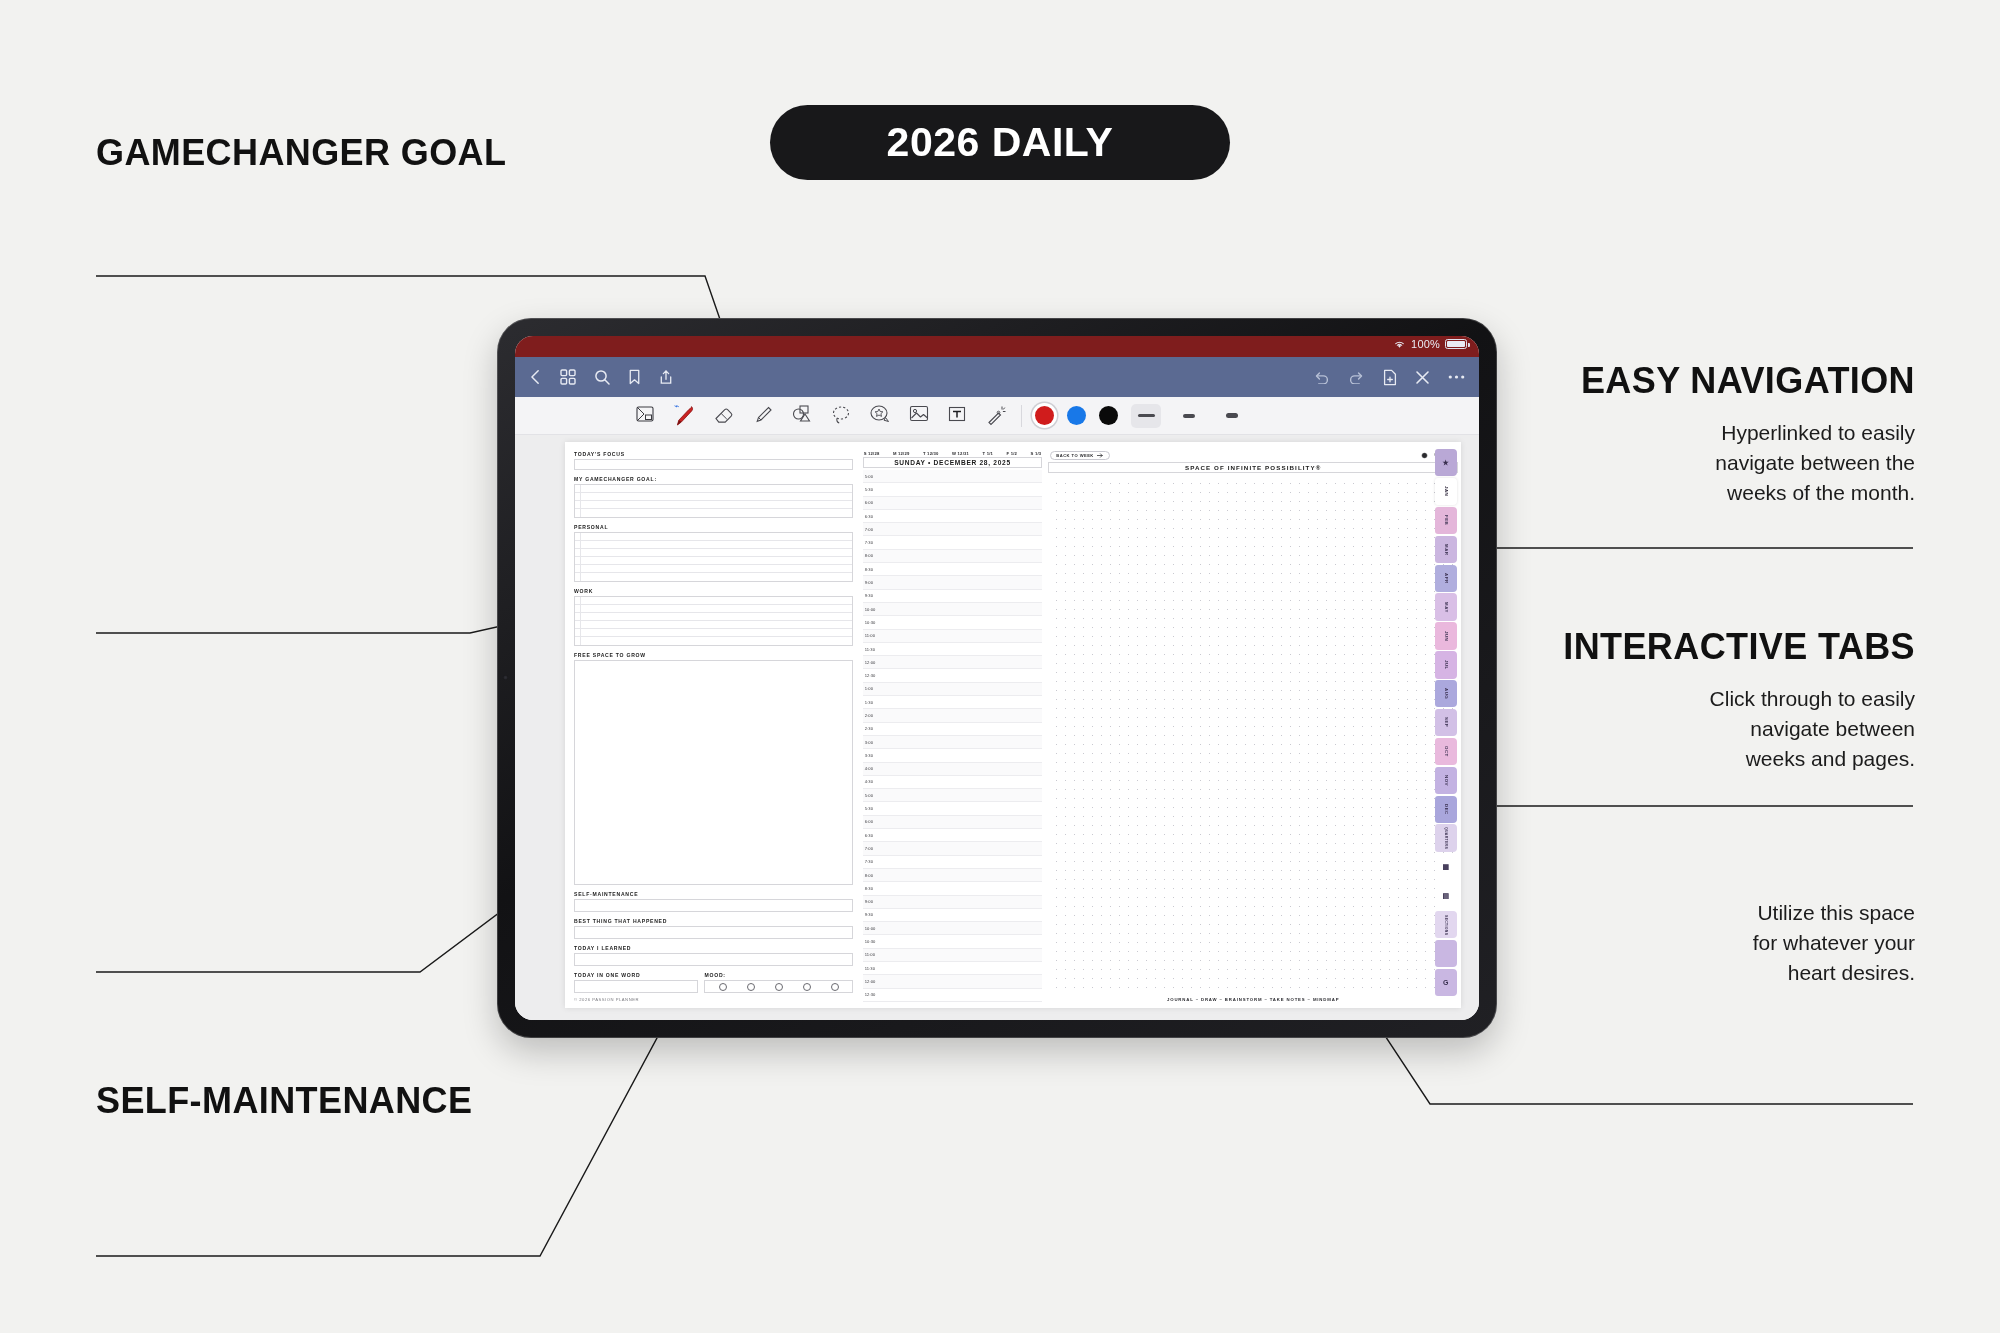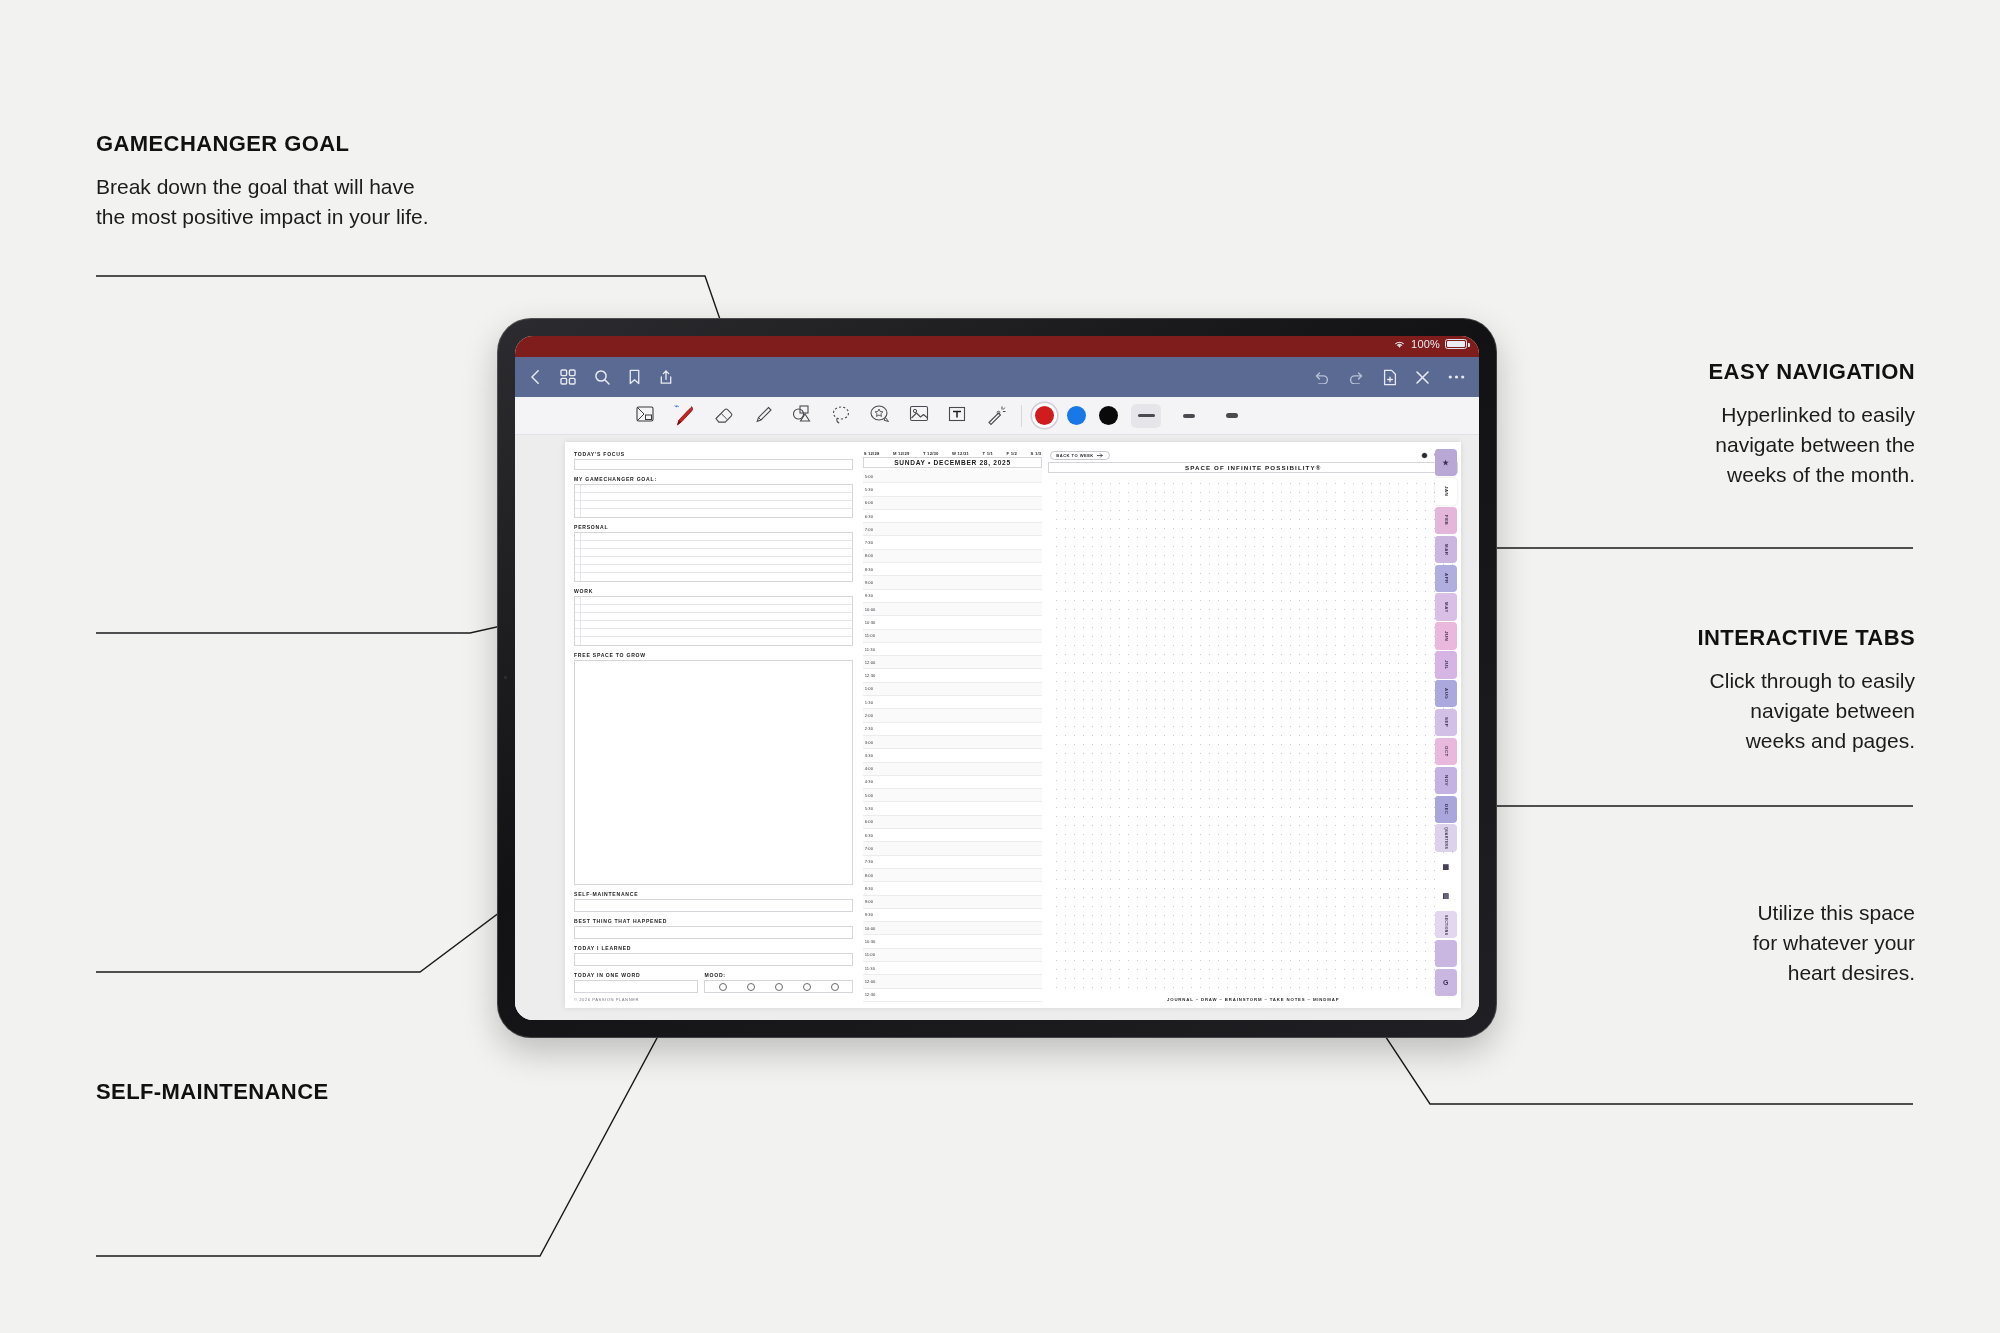--- a/index.html
+++ b/index.html
@@ -17,21 +17,21 @@
     background:#18181a; border-radius:38px;
     display:flex; align-items:center; justify-content:center;
   }
   .title-badge span{
     color:#fff; font-size:41px; font-weight:bold; letter-spacing:.5px;
   }
 
   
   .callout{ position:absolute; }
   .callout h3{
-    font-size:22px; font-weight:bold; letter-spacing:.4px;
+    font-size:36px; font-weight:bold; letter-spacing:.4px;
     color:#111; line-height:1.28; white-space:pre-line;
   }
   .callout p{
     font-size:21px; color:#1c1c1c; line-height:1.42; margin-top:14px;
     white-space:pre-line; font-weight:400;
   }
   .callout.right{ text-align:right; }
 
   .c1{ left:96px; top:130px; width:520px; }
   .c2{ left:96px; top:393px; width:440px; }
@@ -222,25 +222,26 @@
       <circle cx="690" cy="584" r="7"></circle>
       <circle cx="700" cy="762" r="7"></circle>
       <circle cx="672" cy="1010" r="0"></circle>
       <circle cx="756" cy="842" r="7"></circle>
       <circle cx="1176" cy="452" r="7"></circle>
       <circle cx="1365" cy="650" r="7"></circle>
       <circle cx="1190" cy="740" r="7"></circle>
     </g>
   </svg>
 
+  <div class="title-badge">
+    <span>2026 DAILY</span>
+  </div>
 
   <div class="callout c1">
     <h3>GAMECHANGER GOAL</h3>
-    <p>Break down the goal that will have
-the most positive impact in your life.</p>
   </div>
   <div class="callout c3">
   </div>
   <div class="callout c4">
     <h3>SELF-MAINTENANCE</h3>
   </div>
   <div class="callout right c6">
     <h3>INTERACTIVE TABS</h3>
     <p>Click through to easily
 navigate between

